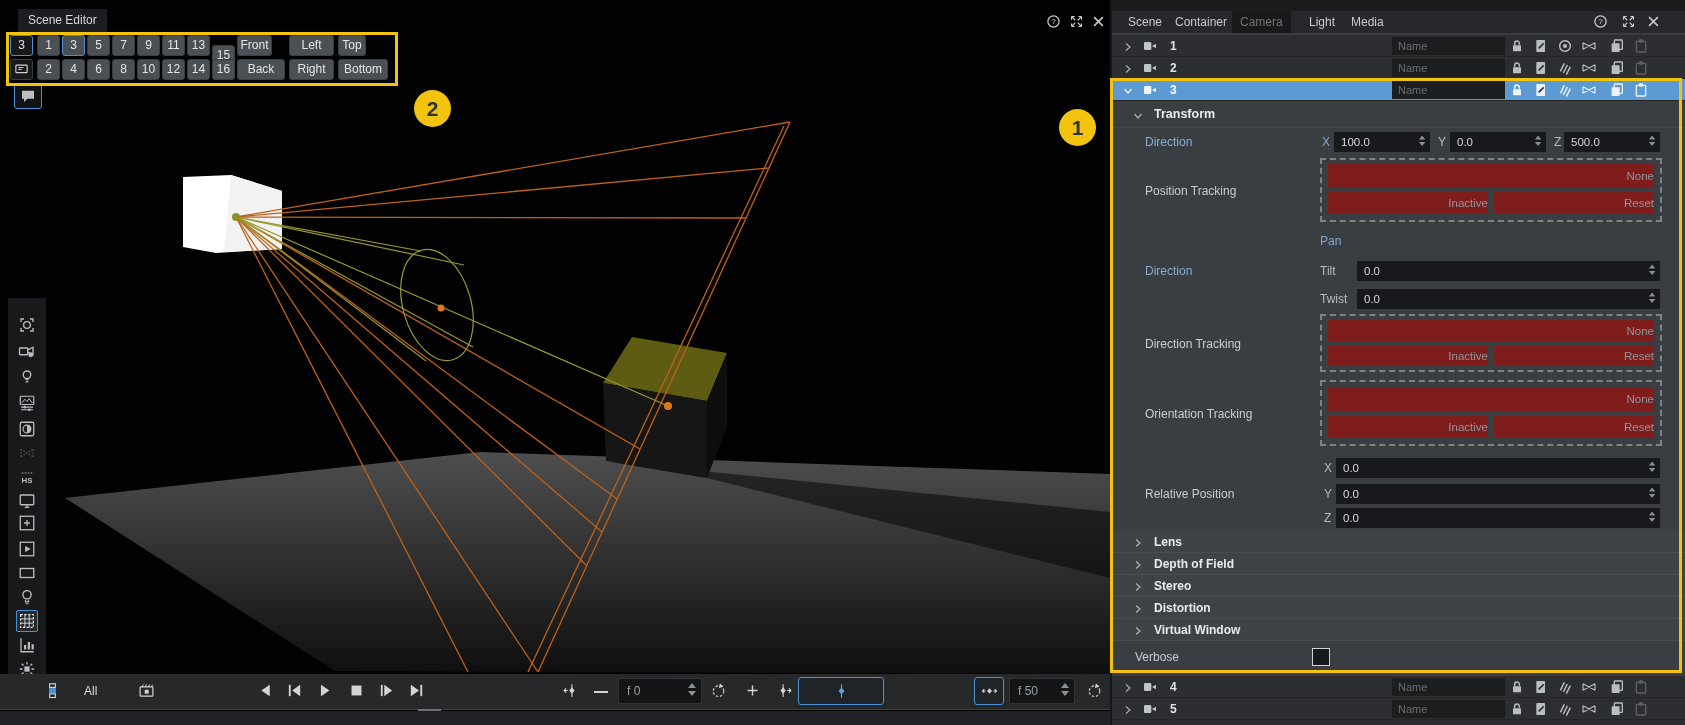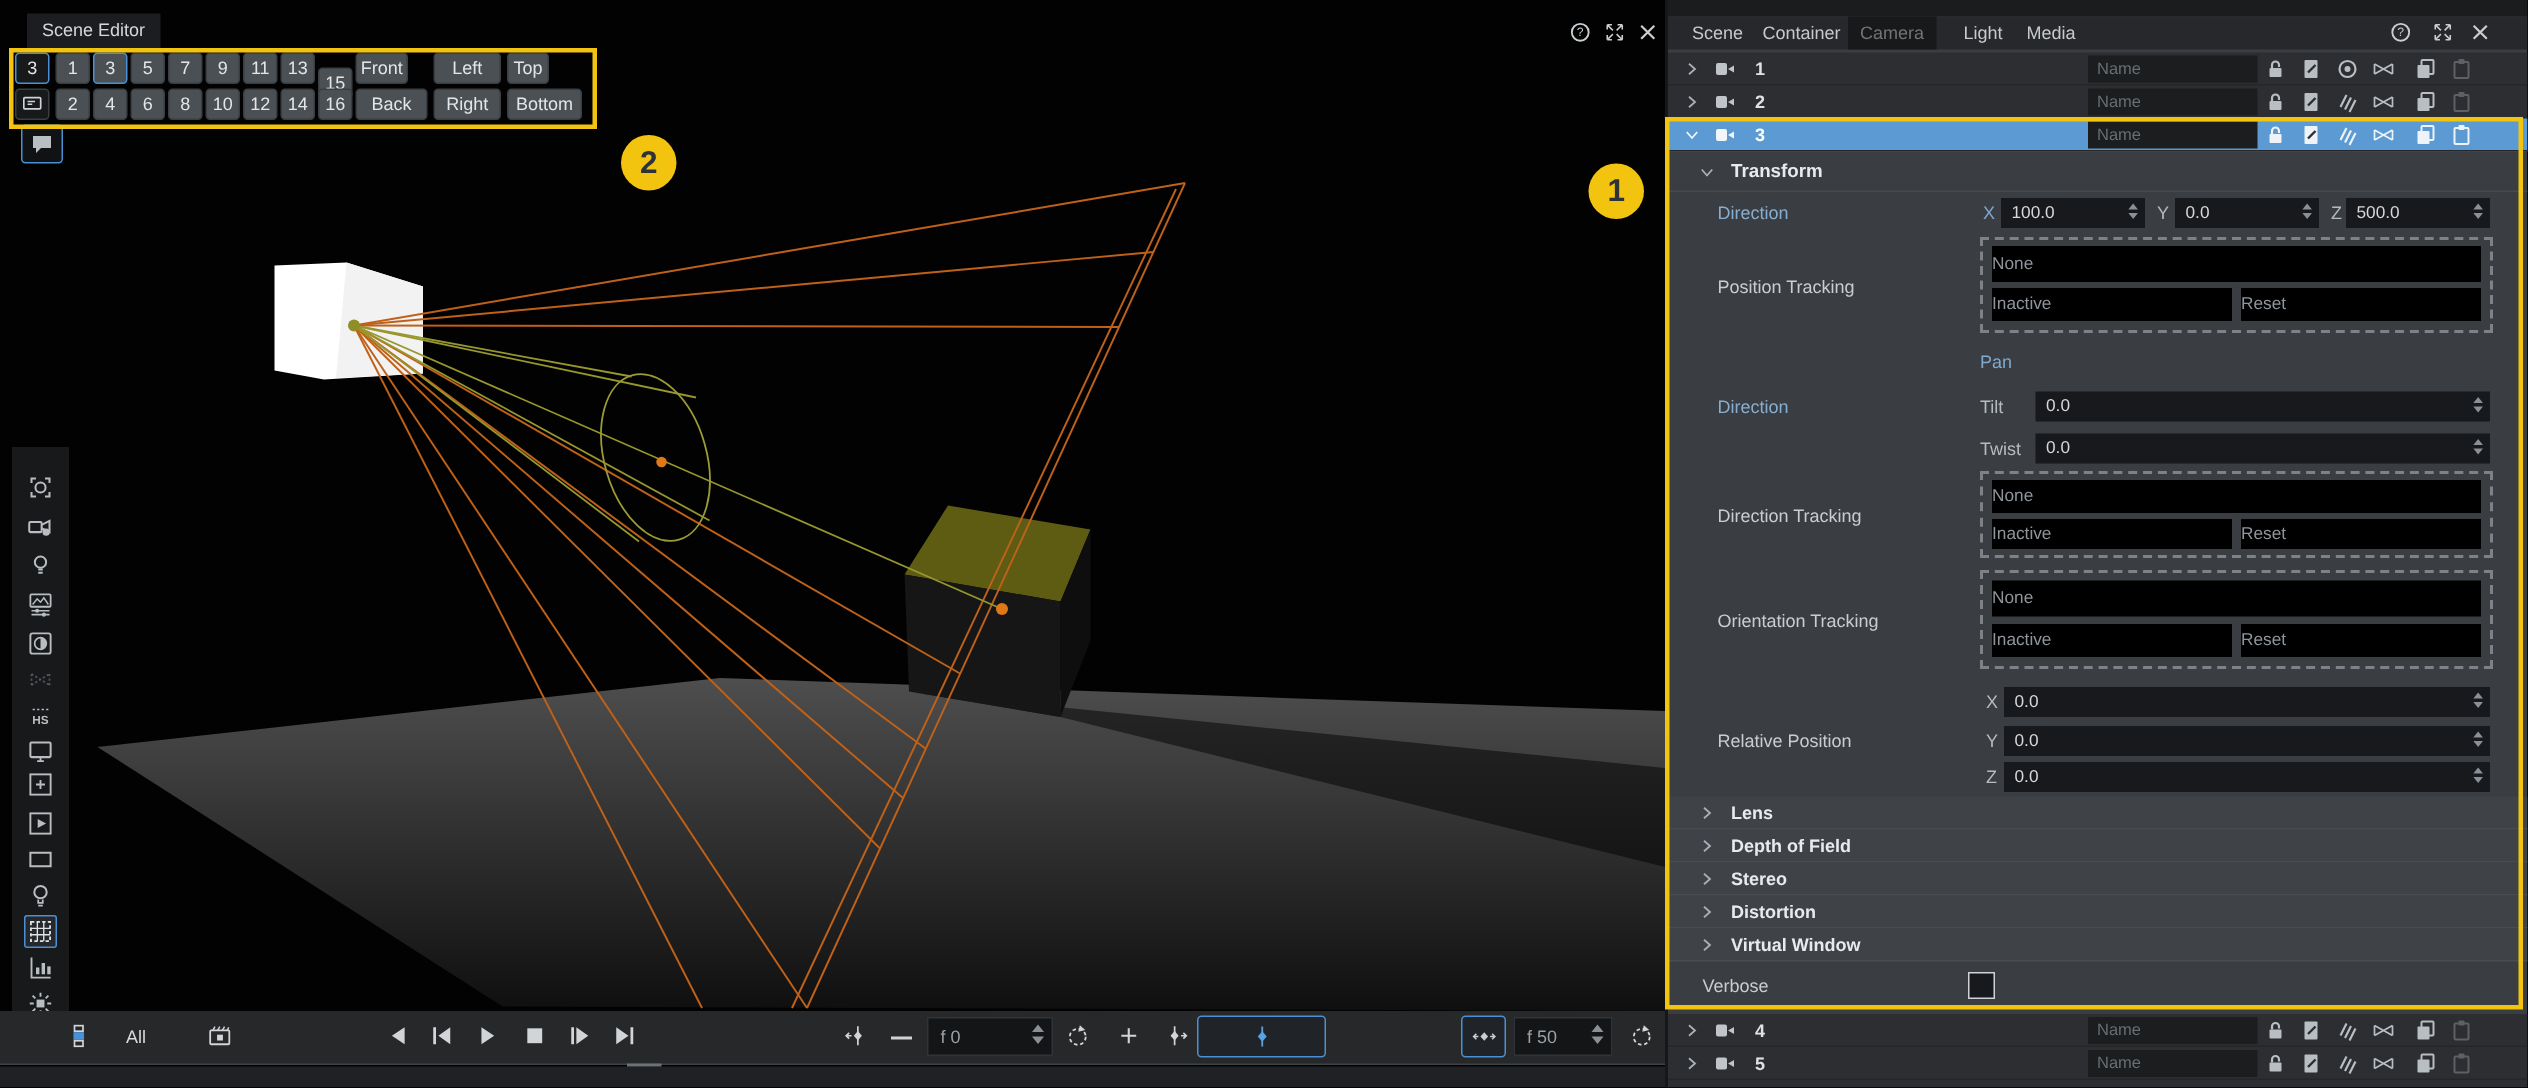--- a/index.html
+++ b/index.html
@@ -84,21 +84,21 @@
 
   .plabel { position:absolute; left:33px; font-size:12px; color:#c9cdd1; }
   .plabel.blue { color:#87aed0; }
   .axlabel { position:absolute; font-size:12px; color:#b6bbc0; }
   .axlabel.blue { color:#7fa9cf; }
   .pfield { position:absolute; height:20px; background:#17191c; color:#d8d8d8; font-size:11.5px;
             line-height:20px; padding-left:7px; }
   .pfield .spin { top:2px; right:3px; transform:scale(.8); }
 
   .trkgrp { position:absolute; left:208px; width:342px; border:2px dashed #7e8287; }
-  .trkbtn { position:absolute; background:#000000; color:#8f959b; font-size:11.5px; text-align:left; }
+  .trkbtn { position:absolute; background:#7f1d1d; color:#8f959b; font-size:11.5px; text-align:right; }
 
   .lsec { position:absolute; left:0; width:575px; height:22px; background:#3f4347; border-bottom:1px solid #494d52; }
   .lsec .sechev { top:4px; }
   .lsec .sectitle { top:4px; font-size:12px; }
 
   #verbose-label { left:23px; top:650px; font-size:12px; color:#c8cdd2; position:absolute; }
   #verbose-box { left:200px; top:648px; width:18px; height:18px; background:#17191c;
                  border:1.5px solid #cfd3d7; position:absolute; }
 
   

